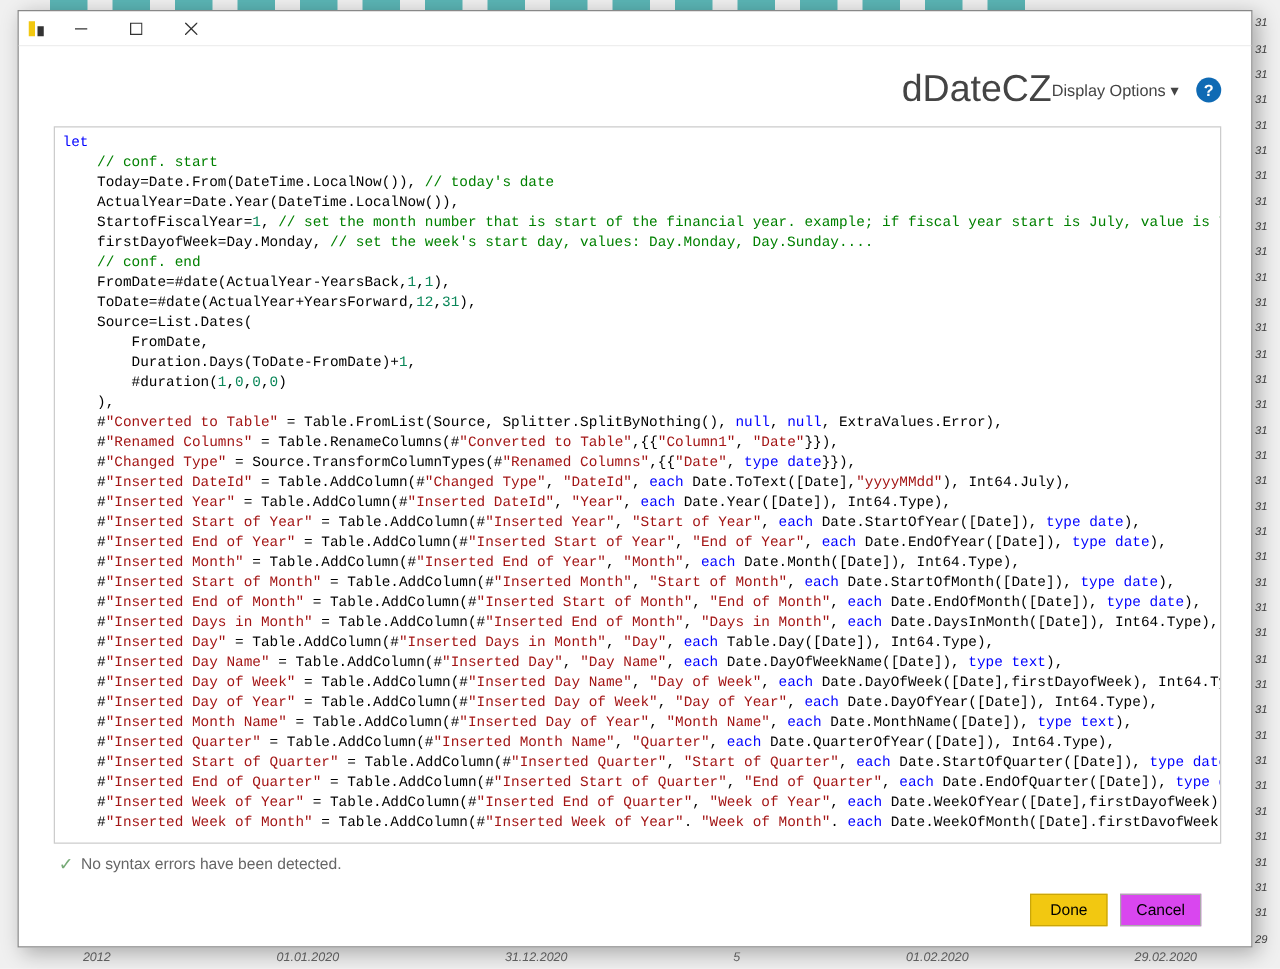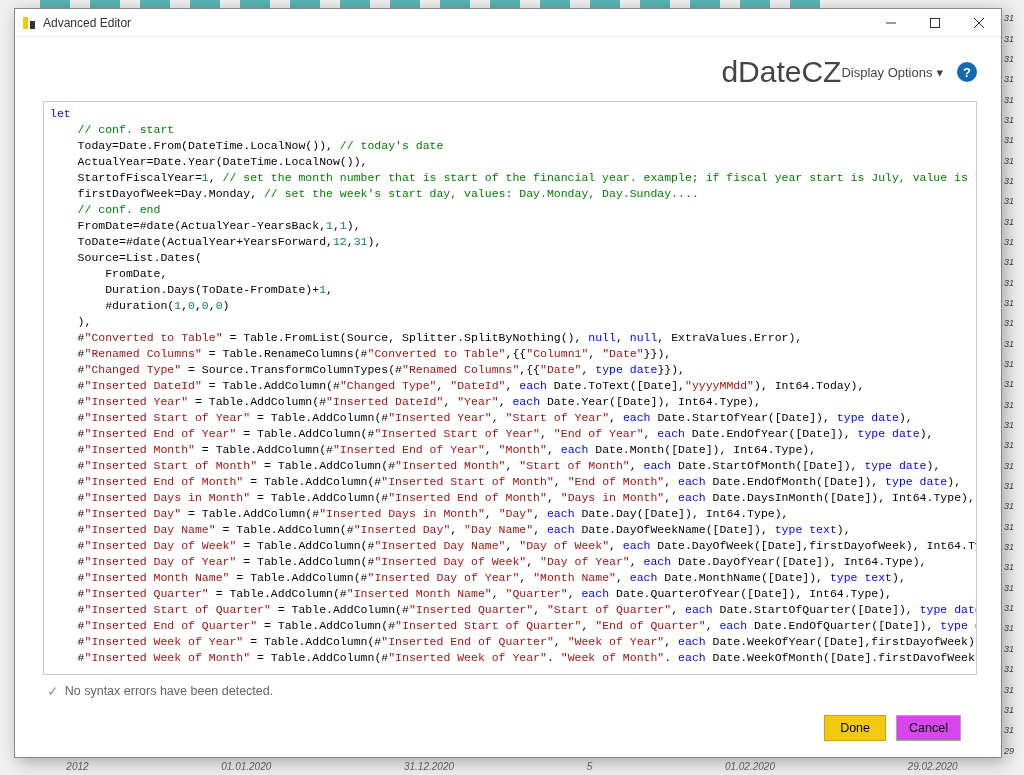--- a/index.html
+++ b/index.html
@@ -121,21 +121,20 @@
 
 <div class="dialog">
 
   <div class="titlebar">
     <span class="icon">
       <svg width="16" height="16" viewBox="0 0 16 16">
           <rect x="2" y="2" width="5" height="12" fill="#f2c811"></rect>
           <rect x="9" y="6" width="5" height="8" fill="#333"></rect>
         </svg>
     </span>
-    <span class="title">Advanced Editor</span>
     <div class="winbtns">
       <div class="winbtn">
         <svg width="10" height="10">
             <line x1="0" y1="5" x2="10" y2="5" stroke="#333" stroke-width="1"></line>
           </svg>
       </div>
       <div class="winbtn">
         <svg width="10" height="10">
             <rect x="0.5" y="0.5" width="9" height="9" fill="none" stroke="#333" stroke-width="1"></rect>
           </svg>
@@ -169,29 +168,29 @@
 <span class="id">    FromDate=#date(ActualYear-YearsBack,</span><span class="num">1</span><span class="id">,</span><span class="num">1</span><span class="id">),</span>
 <span class="id">    ToDate=#date(ActualYear+YearsForward,</span><span class="num">12</span><span class="id">,</span><span class="num">31</span><span class="id">),</span>
 <span class="id">    Source=List.Dates(</span>
 <span class="id">        FromDate,</span>
 <span class="id">        Duration.Days(ToDate-FromDate)+</span><span class="num">1</span><span class="id">,</span>
 <span class="id">        #duration(</span><span class="num">1</span><span class="id">,</span><span class="num">0</span><span class="id">,</span><span class="num">0</span><span class="id">,</span><span class="num">0</span><span class="id">)</span>
 <span class="id">    ),</span>
 <span class="id">    #</span><span class="str">"Converted to Table"</span><span class="id"> = Table.FromList(Source, Splitter.SplitByNothing(), </span><span class="kw">null</span><span class="id">, </span><span class="kw">null</span><span class="id">, ExtraValues.Error),</span>
 <span class="id">    #</span><span class="str">"Renamed Columns"</span><span class="id"> = Table.RenameColumns(#</span><span class="str">"Converted to Table"</span><span class="id">,{{</span><span class="str">"Column1"</span><span class="id">, </span><span class="str">"Date"</span><span class="id">}}),</span>
 <span class="id">    #</span><span class="str">"Changed Type"</span><span class="id"> = Source.TransformColumnTypes(#</span><span class="str">"Renamed Columns"</span><span class="id">,{{</span><span class="str">"Date"</span><span class="id">, </span><span class="kw">type date</span><span class="id">}}),</span>
-<span class="id">    #</span><span class="str">"Inserted DateId"</span><span class="id"> = Table.AddColumn(#</span><span class="str">"Changed Type"</span><span class="id">, </span><span class="str">"DateId"</span><span class="id">, </span><span class="kw">each</span><span class="id"> Date.ToText([Date],</span><span class="str">"yyyyMMdd"</span><span class="id">), Int64.Today),</span>
+<span class="id">    #</span><span class="str">"Inserted DateId"</span><span class="id"> = Table.AddColumn(#</span><span class="str">"Changed Type"</span><span class="id">, </span><span class="str">"DateId"</span><span class="id">, </span><span class="kw">each</span><span class="id"> Date.ToText([Date],</span><span class="str">"yyyyMMdd"</span><span class="id">), Int64.July),</span>
 <span class="id">    #</span><span class="str">"Inserted Year"</span><span class="id"> = Table.AddColumn(#</span><span class="str">"Inserted DateId"</span><span class="id">, </span><span class="str">"Year"</span><span class="id">, </span><span class="kw">each</span><span class="id"> Date.Year([Date]), Int64.Type),</span>
 <span class="id">    #</span><span class="str">"Inserted Start of Year"</span><span class="id"> = Table.AddColumn(#</span><span class="str">"Inserted Year"</span><span class="id">, </span><span class="str">"Start of Year"</span><span class="id">, </span><span class="kw">each</span><span class="id"> Date.StartOfYear([Date]), </span><span class="kw">type date</span><span class="id">),</span>
 <span class="id">    #</span><span class="str">"Inserted End of Year"</span><span class="id"> = Table.AddColumn(#</span><span class="str">"Inserted Start of Year"</span><span class="id">, </span><span class="str">"End of Year"</span><span class="id">, </span><span class="kw">each</span><span class="id"> Date.EndOfYear([Date]), </span><span class="kw">type date</span><span class="id">),</span>
 <span class="id">    #</span><span class="str">"Inserted Month"</span><span class="id"> = Table.AddColumn(#</span><span class="str">"Inserted End of Year"</span><span class="id">, </span><span class="str">"Month"</span><span class="id">, </span><span class="kw">each</span><span class="id"> Date.Month([Date]), Int64.Type),</span>
 <span class="id">    #</span><span class="str">"Inserted Start of Month"</span><span class="id"> = Table.AddColumn(#</span><span class="str">"Inserted Month"</span><span class="id">, </span><span class="str">"Start of Month"</span><span class="id">, </span><span class="kw">each</span><span class="id"> Date.StartOfMonth([Date]), </span><span class="kw">type date</span><span class="id">),</span>
 <span class="id">    #</span><span class="str">"Inserted End of Month"</span><span class="id"> = Table.AddColumn(#</span><span class="str">"Inserted Start of Month"</span><span class="id">, </span><span class="str">"End of Month"</span><span class="id">, </span><span class="kw">each</span><span class="id"> Date.EndOfMonth([Date]), </span><span class="kw">type date</span><span class="id">),</span>
 <span class="id">    #</span><span class="str">"Inserted Days in Month"</span><span class="id"> = Table.AddColumn(#</span><span class="str">"Inserted End of Month"</span><span class="id">, </span><span class="str">"Days in Month"</span><span class="id">, </span><span class="kw">each</span><span class="id"> Date.DaysInMonth([Date]), Int64.Type),</span>
-<span class="id">    #</span><span class="str">"Inserted Day"</span><span class="id"> = Table.AddColumn(#</span><span class="str">"Inserted Days in Month"</span><span class="id">, </span><span class="str">"Day"</span><span class="id">, </span><span class="kw">each</span><span class="id"> Date.Day([Date]), Int64.Type),</span>
+<span class="id">    #</span><span class="str">"Inserted Day"</span><span class="id"> = Table.AddColumn(#</span><span class="str">"Inserted Days in Month"</span><span class="id">, </span><span class="str">"Day"</span><span class="id">, </span><span class="kw">each</span><span class="id"> Table.Day([Date]), Int64.Type),</span>
 <span class="id">    #</span><span class="str">"Inserted Day Name"</span><span class="id"> = Table.AddColumn(#</span><span class="str">"Inserted Day"</span><span class="id">, </span><span class="str">"Day Name"</span><span class="id">, </span><span class="kw">each</span><span class="id"> Date.DayOfWeekName([Date]), </span><span class="kw">type text</span><span class="id">),</span>
 <span class="id">    #</span><span class="str">"Inserted Day of Week"</span><span class="id"> = Table.AddColumn(#</span><span class="str">"Inserted Day Name"</span><span class="id">, </span><span class="str">"Day of Week"</span><span class="id">, </span><span class="kw">each</span><span class="id"> Date.DayOfWeek([Date],firstDayofWeek), Int64.Type),</span>
 <span class="id">    #</span><span class="str">"Inserted Day of Year"</span><span class="id"> = Table.AddColumn(#</span><span class="str">"Inserted Day of Week"</span><span class="id">, </span><span class="str">"Day of Year"</span><span class="id">, </span><span class="kw">each</span><span class="id"> Date.DayOfYear([Date]), Int64.Type),</span>
 <span class="id">    #</span><span class="str">"Inserted Month Name"</span><span class="id"> = Table.AddColumn(#</span><span class="str">"Inserted Day of Year"</span><span class="id">, </span><span class="str">"Month Name"</span><span class="id">, </span><span class="kw">each</span><span class="id"> Date.MonthName([Date]), </span><span class="kw">type text</span><span class="id">),</span>
 <span class="id">    #</span><span class="str">"Inserted Quarter"</span><span class="id"> = Table.AddColumn(#</span><span class="str">"Inserted Month Name"</span><span class="id">, </span><span class="str">"Quarter"</span><span class="id">, </span><span class="kw">each</span><span class="id"> Date.QuarterOfYear([Date]), Int64.Type),</span>
 <span class="id">    #</span><span class="str">"Inserted Start of Quarter"</span><span class="id"> = Table.AddColumn(#</span><span class="str">"Inserted Quarter"</span><span class="id">, </span><span class="str">"Start of Quarter"</span><span class="id">, </span><span class="kw">each</span><span class="id"> Date.StartOfQuarter([Date]), </span><span class="kw">type date</span>
 <span class="id">    #</span><span class="str">"Inserted End of Quarter"</span><span class="id"> = Table.AddColumn(#</span><span class="str">"Inserted Start of Quarter"</span><span class="id">, </span><span class="str">"End of Quarter"</span><span class="id">, </span><span class="kw">each</span><span class="id"> Date.EndOfQuarter([Date]), </span><span class="kw">type date</span>
 <span class="id">    #</span><span class="str">"Inserted Week of Year"</span><span class="id"> = Table.AddColumn(#</span><span class="str">"Inserted End of Quarter"</span><span class="id">, </span><span class="str">"Week of Year"</span><span class="id">, </span><span class="kw">each</span><span class="id"> Date.WeekOfYear([Date],firstDayofWeek), Int64</span>
 <span class="id">    #</span><span class="str">"Inserted Week of Month"</span><span class="id"> = Table.AddColumn(#</span><span class="str">"Inserted Week of Year"</span><span class="id">. </span><span class="str">"Week of Month"</span><span class="id">. </span><span class="kw">each</span><span class="id"> Date.WeekOfMonth([Date].firstDavofWeek). Int6</span>
 </div>

